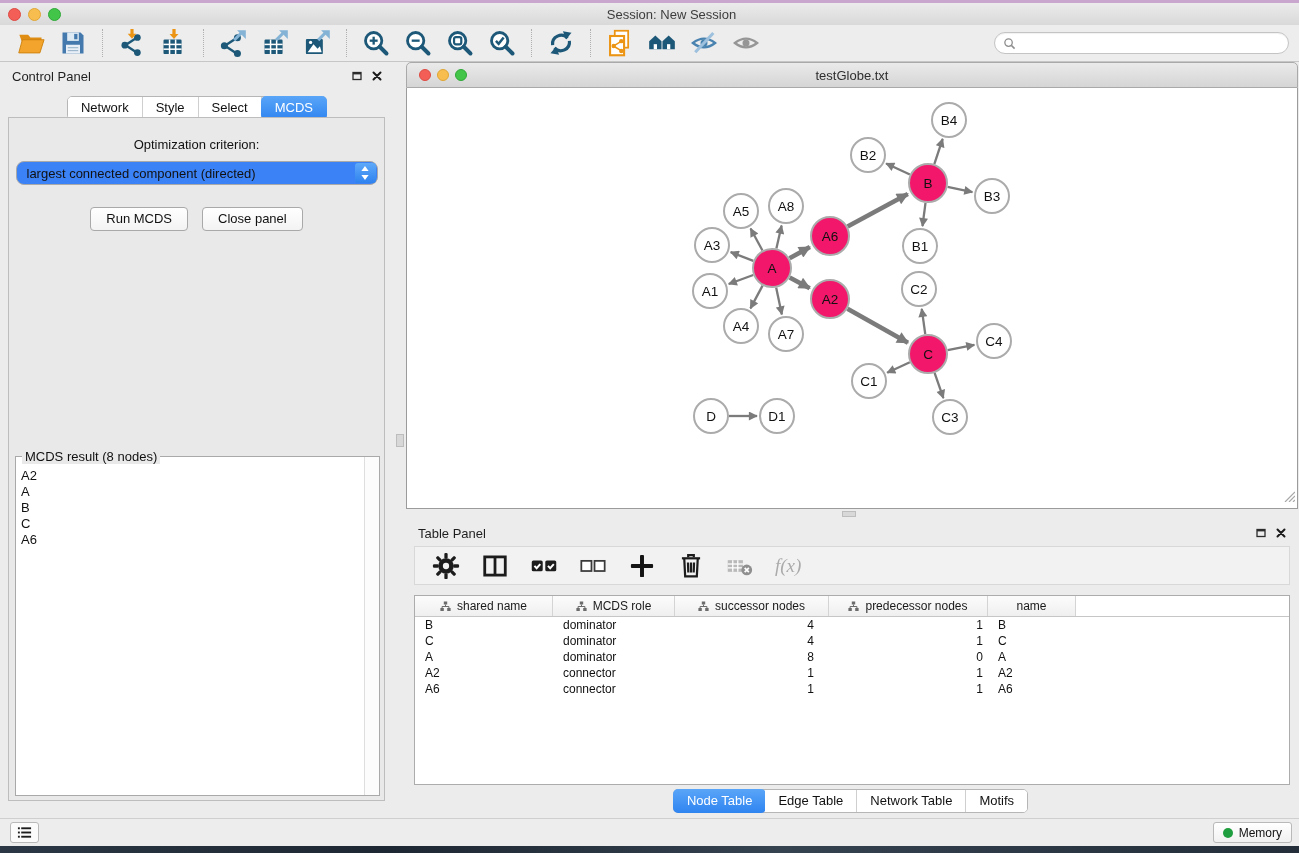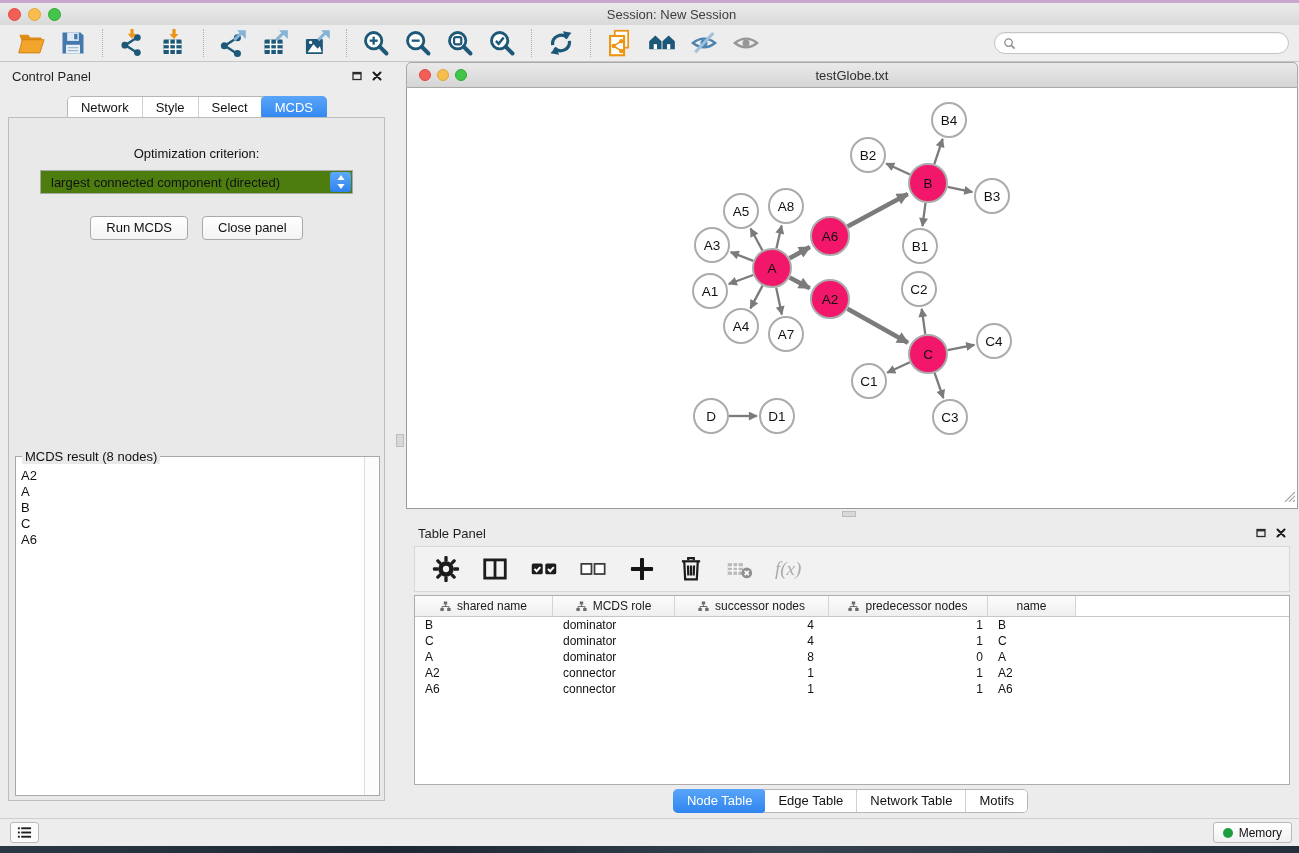--- a/index.html
+++ b/index.html
@@ -34,23 +34,23 @@
   .panel-head .ptitle { font-size:13px; color:#1f1f1f; }
   .panel-head .spacer { flex:1; }
   .mini-ic { margin-left:10px; display:flex; align-items:center; }
   .cp-tabs { position:absolute; left:0; right:0; top:34px; display:flex; justify-content:center; }
   .seg-group { display:inline-flex; background:#fff; border:1px solid #b6b6b6; border-radius:5px; overflow:visible; }
   .seg { font-size:13px; color:#111; padding:3px 13px; background:#fff; border-right:1px solid #cfcfcf; line-height:16px; }
   .seg:first-child { border-radius:4px 0 0 4px; }
   .seg:last-child { border-right:none; border-radius:0 4px 4px 0; }
   .seg.active { background:linear-gradient(#59a5f8,#2f84f0); color:#fff; border-radius:5px; margin:-1px; padding:4px 14px; border-right:none; }
   .cp-body { position:absolute; left:8px; right:9px; top:55px; bottom:17px; background:#e9e9e9; border:1px solid #bdbdbd; }
-  .opt-label { text-align:center; margin-top:28px; font-size:13px; color:#111; }
-  .dropdown { position:relative; margin:9px auto 0; width:313px; height:24px; background:#4d7c0f;
-    border:1px solid #a9a9a9; border-radius:0; display:flex; align-items:center; }
+  .opt-label { text-align:center; margin-top:19px; font-size:13px; color:#111; }
+  .dropdown { position:relative; margin:9px auto 0; width:362px; height:24px; background:#3b82f6;
+    border:1px solid #a9a9a9; border-radius:8px; display:flex; align-items:center; }
   .dropdown .dval { font-size:13px; color:#111; padding-left:10px; white-space:nowrap; overflow:hidden; }
   .stepper { position:absolute; right:1px; top:1px; width:21px; height:20px; border-radius:3px;
     background:linear-gradient(#5ea9f9,#2f82ef); display:flex; align-items:center; justify-content:center; }
   .btn-row { display:flex; justify-content:center; gap:14px; margin-top:22px; }
   .pbtn { font-size:13px; color:#111; background:linear-gradient(#ffffff,#f3f3f3); border:1px solid #a9a9a9;
     border-radius:4px; padding:3px 15px; line-height:16px; }
   .result-group { position:absolute; left:6px; right:4px; top:338px; bottom:4px;
     border:1px solid #a9a9a9; background:#fff; }
   .result-legend { position:absolute; left:6px; top:-8px; background:#e9e9e9; padding:0 3px; font-size:13px; color:#111; }
   .result-list { position:absolute; left:0; top:1px; right:15px; bottom:0; padding:10px 0 0 5px; }
@@ -65,21 +65,21 @@
   .nf-titlebar .light { width:12px; height:12px; }
   .nf-title { position:absolute; left:0; right:0; text-align:center; font-size:13px; color:#2e2e2e; }
   .nf-canvas { position:absolute; left:0; right:0; top:26px; bottom:0; background:#fff;
     border:1px solid #9b9b9b; border-top:none; }
   .nf-grip { position:absolute; right:2px; bottom:2px; }
   .grip-v { position:absolute; left:-10px; top:372px; width:8px; height:13px; background:#d8d8d8; border:1px solid #bdbdbd; }
   .grip-h { position:absolute; left:436px; bottom:-8px; width:14px; height:6px; background:#d8d8d8; border:1px solid #bdbdbd; }
 
   
   .table-panel { position:absolute; left:406px; top:519px; width:892px; height:299px; background:#ececec; }
-  .tp-toolbar { position:absolute; left:8px; right:8px; top:27px; height:46px; background:#f2f2f2;
+  .tp-toolbar { position:absolute; left:8px; right:8px; top:27px; height:39px; background:#f2f2f2;
     border:1px solid #d8d8d8; display:flex; align-items:center; padding-left:17px; }
   .tp-tool { margin-right:21px; display:flex; align-items:center; }
   .fx { font-family:"Liberation Serif", serif; font-style:italic; font-size:19px; color:#ababab; }
   .tp-table { position:absolute; left:8px; right:8px; top:76px; bottom:33px; background:#fff; border:1px solid #acacac; overflow:hidden; }
   .thead-row { display:flex; height:21px; border-bottom:1px solid #c6c6c6; }
   .th { background:linear-gradient(#fcfcfc,#efefef); border-right:1px solid #d4d4d4; font-size:12px; color:#1a1a1a;
     display:flex; align-items:center; justify-content:center; gap:6px; }
   .trow { display:flex; height:16px; align-items:center; }
   .td { font-size:12px; color:#111; white-space:nowrap; overflow:hidden; }
   .td.c0,.td.c1 { padding-left:10px; text-align:left; }

